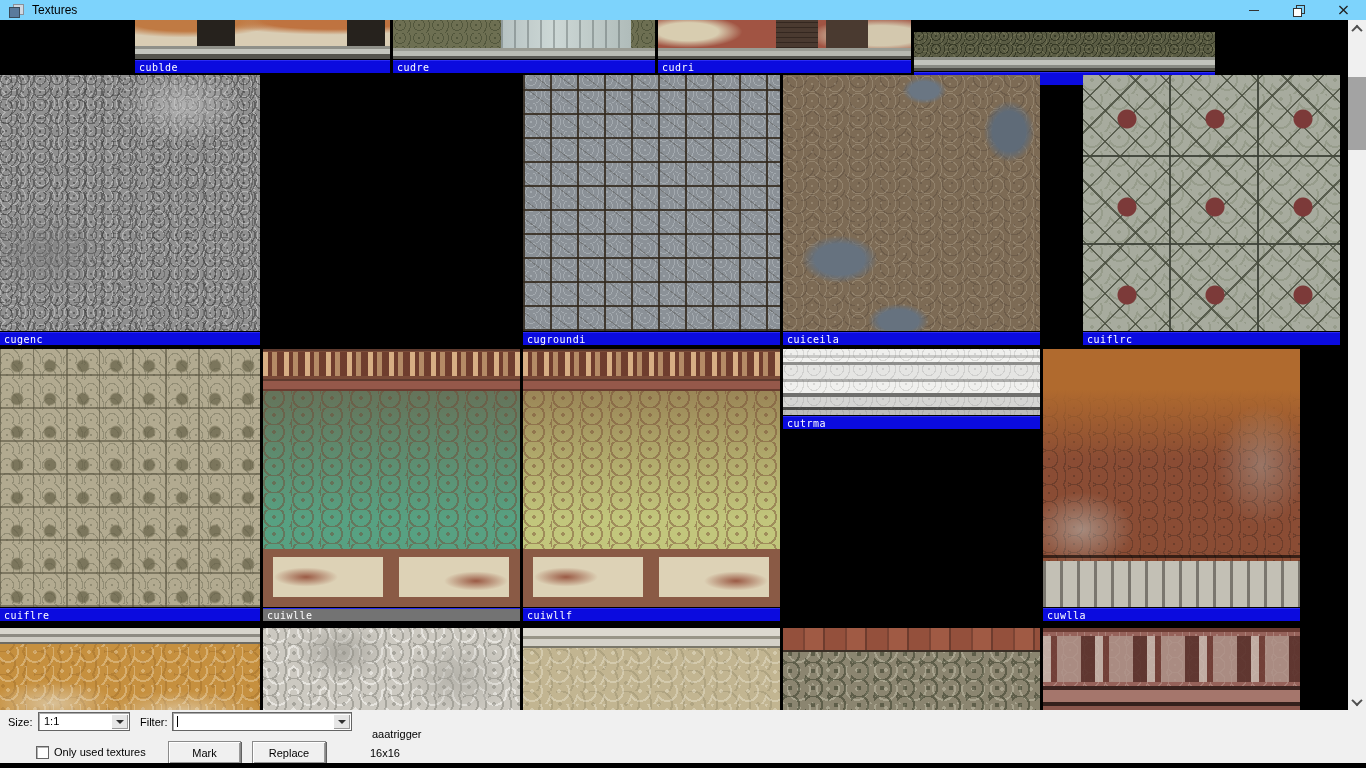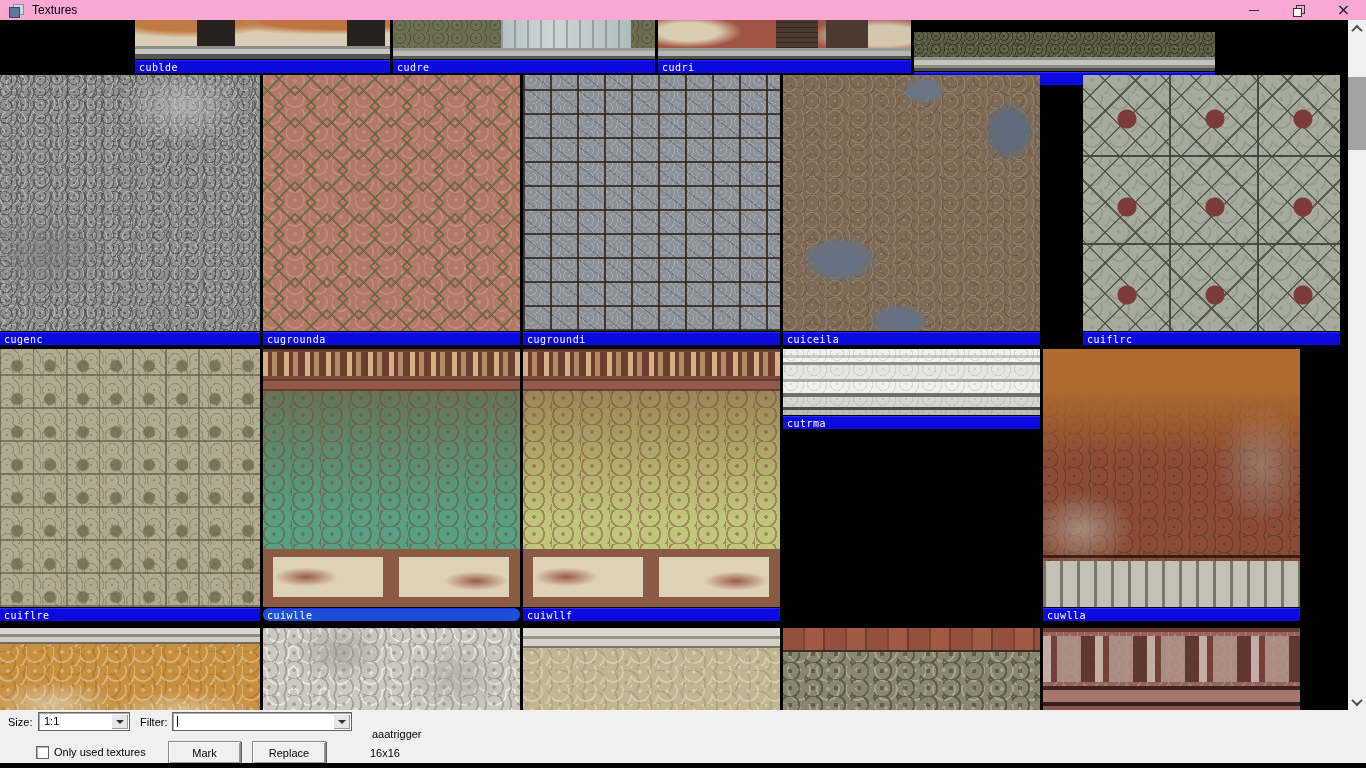--- a/index.html
+++ b/index.html
@@ -1,20 +1,20 @@
 <!DOCTYPE html>
 <html><head>
 <meta charset="utf-8">
 <style>
   html,body{margin:0;padding:0;background:#000;}
   .window{position:relative;width:1366px;height:768px;overflow:hidden;background:#000;
           font-family:"Liberation Sans",sans-serif;}
 
   
-  .titlebar{position:absolute;left:0;top:0;width:1366px;height:20px;background:#f9a8d4;z-index:30;}
+  .titlebar{position:absolute;left:0;top:0;width:1366px;height:20px;background:#7dd3fc;z-index:30;}
   .app-icon{position:absolute;left:9px;top:4px;width:15px;height:12px;}
   .app-icon .ic-back{position:absolute;left:4px;top:0;width:9px;height:9px;background:#cfd8e2;border:1px solid #8a9099;}
   .app-icon .ic-front{position:absolute;left:0;top:3px;width:9px;height:9px;background:#5a7a9c;border:1px solid #3a4a5a;}
   .win-title{position:absolute;left:32px;top:3px;font-size:12px;color:#000;}
   .winbtns{position:absolute;right:0;top:0;height:20px;display:flex;}
   .winbtn{width:45px;height:20px;display:flex;align-items:center;justify-content:center;}
   .glyph-min{width:10px;height:1px;background:#333;}
   .glyph-restore{position:relative;width:11px;height:11px;}
   .glyph-restore .sq-b{position:absolute;left:3px;top:0;width:7px;height:7px;border:1px solid #333;}
   .glyph-restore .sq-f{position:absolute;left:0;top:3px;width:7px;height:7px;border:1px solid #333;background:#fff;}
@@ -236,43 +236,39 @@
         <div class="tlabel" style="background: rgb(11, 11, 223);">cudri</div>
       </div>
       <div class="tile" style="left: 914px; top: 32px; width: 301px;">
         <div class="tex tx-cugena" style="height: 39px;"></div>
         <div class="tlabel" style="background: rgb(11, 11, 223);">cugena</div>
       </div>
       <div class="tile" style="left: 0px; top: 75px; width: 260px;">
         <div class="tex tx-cugenc" style="height: 256px;"></div>
         <div class="tlabel" style="background: rgb(11, 11, 223);">cugenc</div>
       </div>
-      <div class="tile" style="left: 263px; top: 75px; width: 257px;">
-        <div class="tex tx-cugrounda" style="height: 256px;"></div>
-        <div class="tlabel" style="background: rgb(11, 11, 223);">cugrounda</div>
-      </div>
       <div class="tile" style="left: 523px; top: 75px; width: 257px;">
         <div class="tex tx-cugroundi" style="height: 256px;"></div>
         <div class="tlabel" style="background: rgb(11, 11, 223);">cugroundi</div>
       </div>
       <div class="tile" style="left: 783px; top: 75px; width: 257px;">
         <div class="tex tx-cuiceila" style="height: 256px;"></div>
         <div class="tlabel" style="background: rgb(11, 11, 223);">cuiceila</div>
       </div>
       <div class="tile" style="left: 1043px; top: 75px; width: 257px; padding-left: 40px;">
         <div class="tex tx-cuiflrc" style="height: 256px;"></div>
         <div class="tlabel" style="background: rgb(11, 11, 223);">cuiflrc</div>
       </div>
       <div class="tile" style="left: 0px; top: 349px; width: 260px;">
         <div class="tex tx-cuiflre" style="height: 258px;"></div>
         <div class="tlabel" style="background: rgb(11, 11, 223);">cuiflre</div>
       </div>
       <div class="tile" style="left: 263px; top: 349px; width: 257px;">
         <div class="tex tx-cuiwlle" style="height: 258px;"></div>
-        <div class="tlabel" style="background: #1d4ed8; border-radius: 6px;">cuiwlle</div>
+        <div class="tlabel" style="background: #737373;">cuiwlle</div>
       </div>
       <div class="tile" style="left: 523px; top: 349px; width: 257px;">
         <div class="tex tx-cuiwllf" style="height: 258px;"></div>
         <div class="tlabel" style="background: rgb(11, 11, 223);">cuiwllf</div>
       </div>
       <div class="tile" style="left: 783px; top: 349px; width: 257px;">
         <div class="tex tx-cutrma" style="height: 66px;"></div>
         <div class="tlabel" style="background: rgb(11, 11, 223);">cutrma</div>
       </div>
       <div class="tile" style="left: 1043px; top: 349px; width: 257px;">

